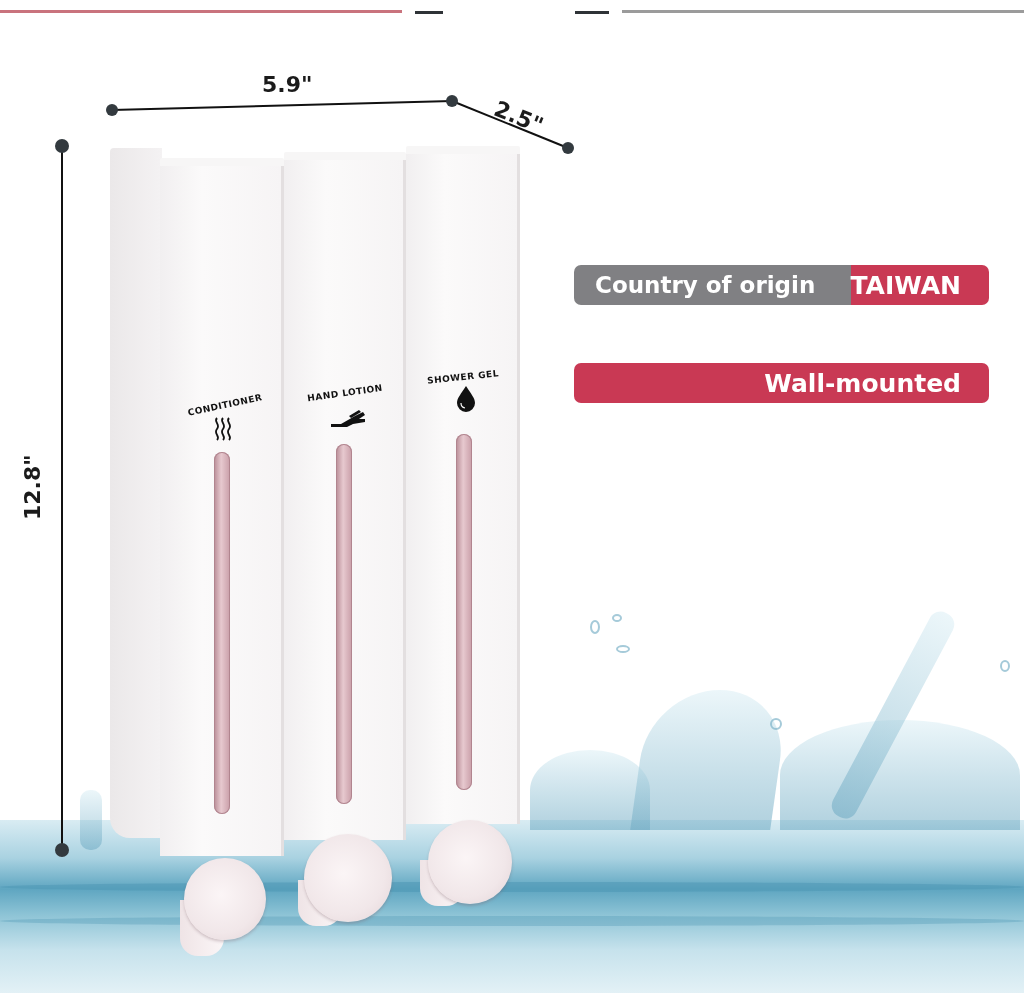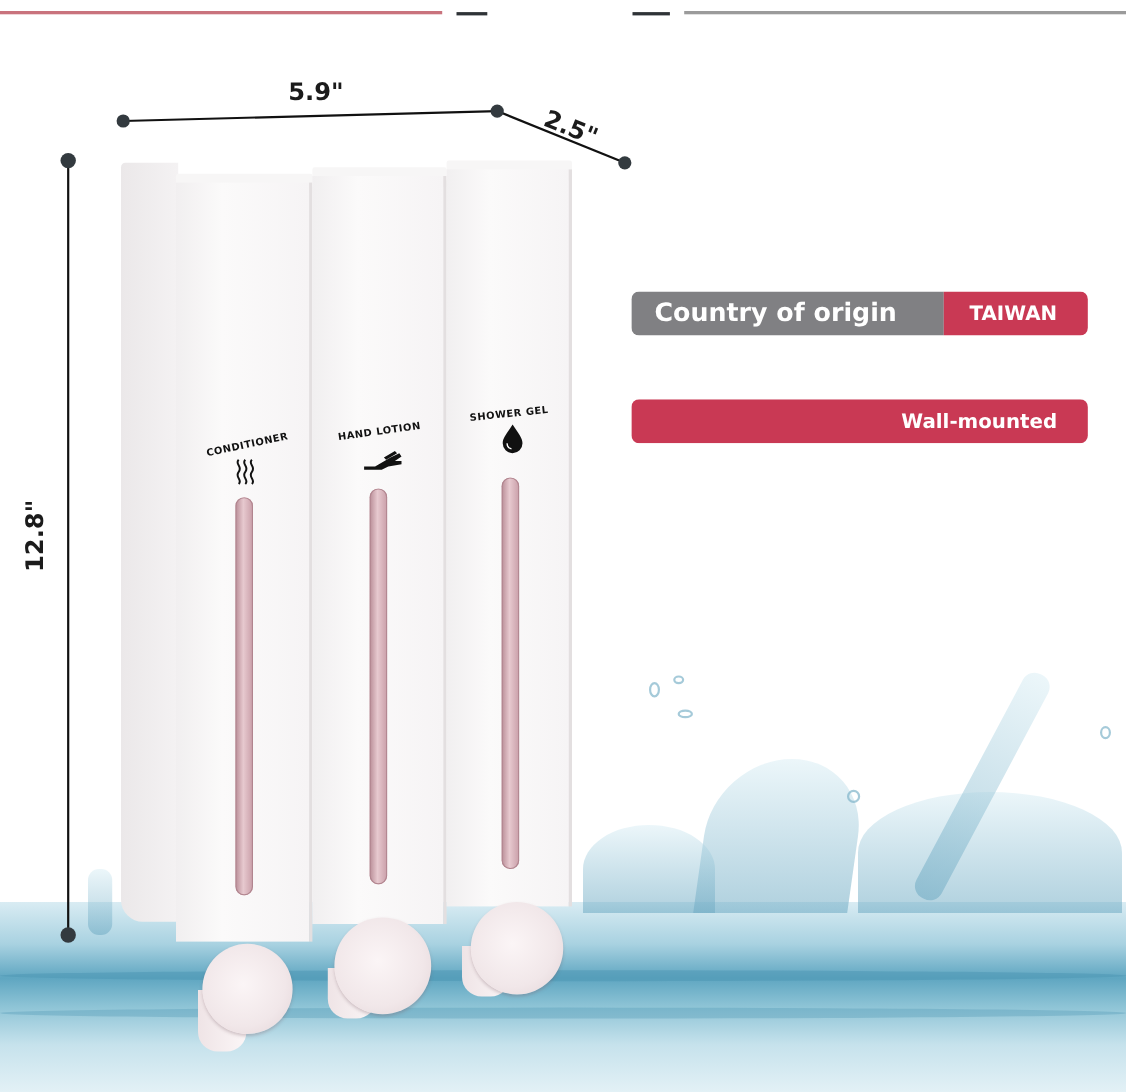--- a/index.html
+++ b/index.html
@@ -35,21 +35,21 @@
   .unit-side { position: absolute; left: 110px; top: 148px; width: 52px; height: 690px; background: linear-gradient(90deg, #ebe8e9, #f4f2f3); border-radius: 4px 0 0 20px; }
   .window { position: absolute; width: 16px; border-radius: 8px; background: linear-gradient(90deg, #b88c96 0%, #e7c9cf 45%, #c99ea8 100%); box-shadow: inset 0 0 0 1px #b1858f; }
   .label-arc { position: absolute; width: 110px; text-align: center; font-size: 9px; font-weight: bold; color: #111; letter-spacing: .5px; }
   .icon-box { position: absolute; width: 30px; height: 30px; display: flex; align-items: center; justify-content: center; }
   .pump { position: absolute; border-radius: 50%; background: radial-gradient(circle at 45% 45%, #fbf5f6 0%, #f1e7e9 60%, #e2d3d6 100%); box-shadow: 0 2px 3px rgba(120,90,100,.3); }
   .pump-stem { position: absolute; background: linear-gradient(90deg, #efe4e6, #fbf6f7); border-radius: 0 0 18px 18px; }
 
   
   .spec { position: absolute; left: 540px; width: 415px; height: 40px; border-radius: 7px; overflow: hidden; display: flex; margin-left: 34px; }
   .spec-key { height: 100%; background: #808083; color: #fff; font-weight: bold; font-size: 23px; display: flex; align-items: center; padding-left: 21px; }
-  .spec-val { flex: 1; height: 100%; background: #c93954; color: #fff; font-weight: bold; font-size: 18px; display: flex; align-items: center; justify-content: flex-end; padding-right: 28px; }
+  .spec-val { flex: 1; height: 100%; background: #c93954; color: #fff; font-weight: bold; font-size: 25px; display: flex; align-items: center; justify-content: flex-end; padding-right: 28px; }
 </style>
 </head>
 <body>
 
 <div class="hdr-line left" style="background:#c9737d"></div>
 <div class="hdr-line right" style="background:#9b9b9b"></div>
 <div class="logo">
   <div class="logo-bar" style="left:10px;width:28px"></div>
   <div class="logo-bar" style="left:170px;width:34px"></div>
 </div>

